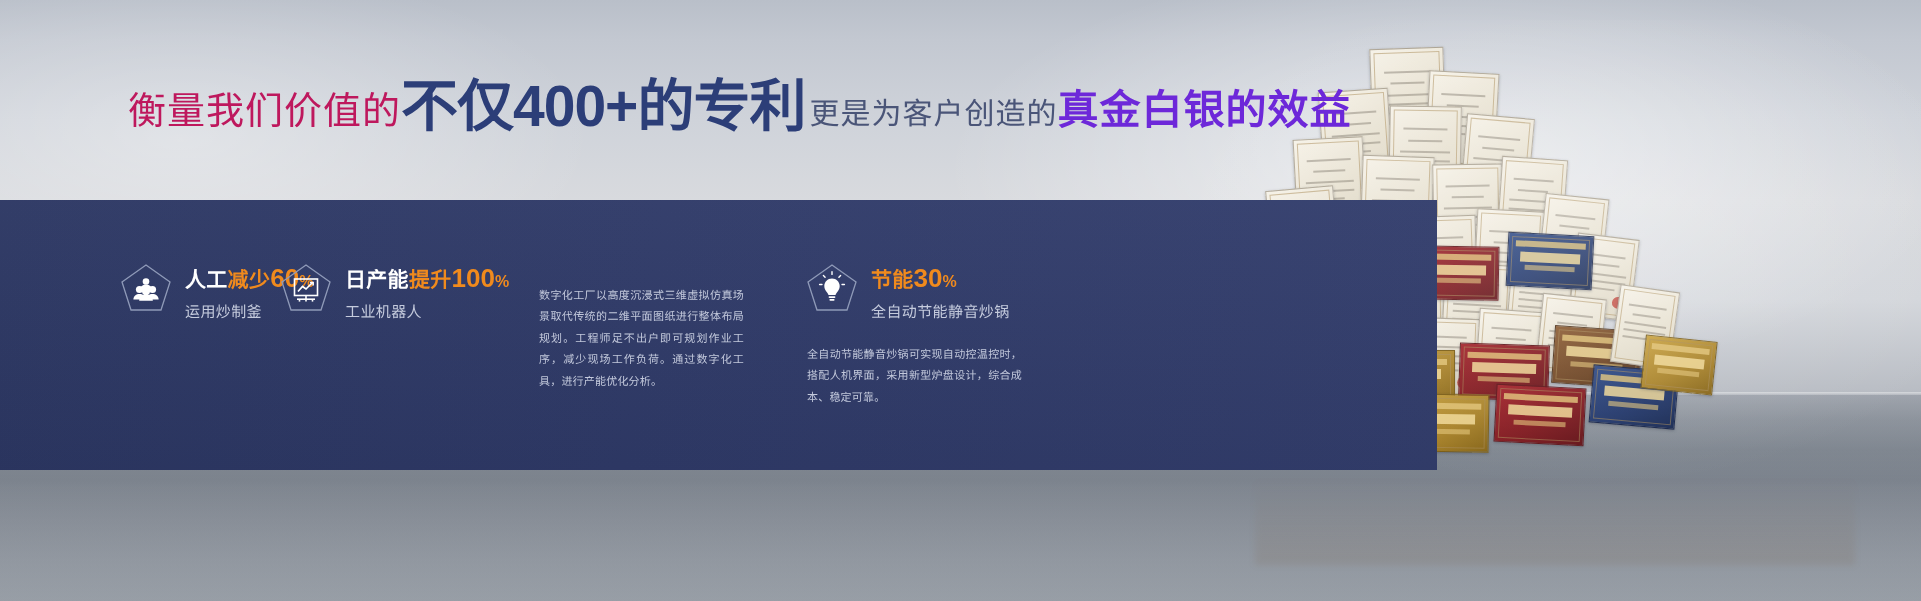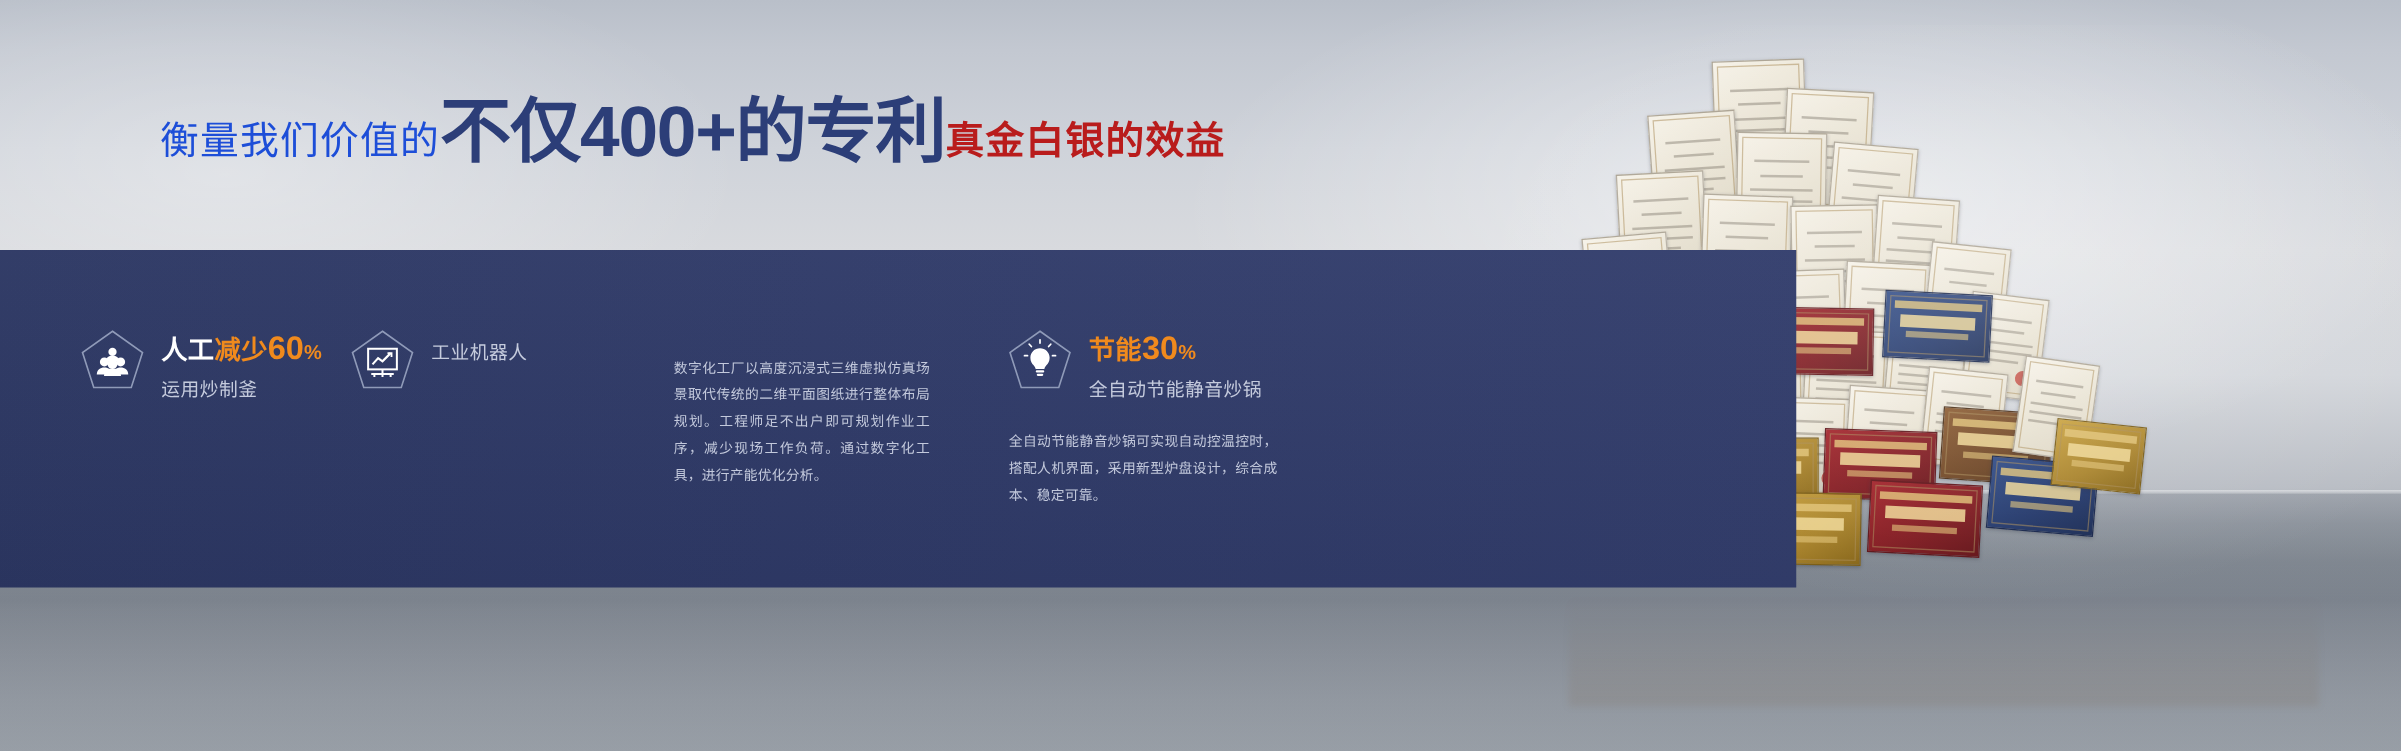--- a/index.html
+++ b/index.html
@@ -48,34 +48,34 @@
     position:absolute;left:-100px;top:-40px;width:700px;height:360px;
     background:radial-gradient(ellipse at 40% 50%, rgba(255,255,255,.35), rgba(255,255,255,0) 70%);
   }
 
   
   .headline{
     position:absolute;left:128px;top:78px;height:58px;
     display:flex;align-items:baseline;white-space:nowrap;
   }
   .hl-lead{
-    font-size:31px;color:#1d4ed8;letter-spacing:1px;font-weight:400;
+    font-size:38px;color:#be185d;letter-spacing:1px;font-weight:400;
     position:relative;top:-2px;
   }
   .hl-strong{
     font-size:57px;font-weight:bold;color:#2c3e78;letter-spacing:-1px;
     line-height:1;
     text-align:center;
   }
   .hl-mid{
     font-size:30px;color:#4a5578;letter-spacing:1px;font-weight:400;
     position:relative;top:-2px;margin-left:4px;
   }
   .hl-accent{
-    font-size:31px;font-weight:bold;color:#b91c1c;letter-spacing:1px;
+    font-size:41px;font-weight:bold;color:#6d28d9;letter-spacing:1px;
     position:relative;top:-2px;
   }
 
   
   .panel{
     position:absolute;left:0;top:200px;width:1437px;height:270px;
     background:linear-gradient(100deg,#2c3763 0%,#2f3a68 45%,#333e6d 100%);
   }
   .panel-sheen{
     position:absolute;left:0;top:0;width:100%;height:100%;
@@ -84,21 +84,21 @@
   }
   .features{
     position:absolute;left:0;top:0;width:1437px;height:270px;
     display:flex;
   }
   .feature{
     position:relative;
     box-sizing:border-box;
     padding-top:62px;
   }
-  .feature.f1{width:268px;padding-left:64px;}
+  .feature.f1{width:268px;padding-left:120px;}
   .feature.f2{width:258px;padding-left:12px;}
   .feature.f3{width:262px;padding-left:12px;}
   .feature.f4{width:300px;padding-left:18px;}
 
   .feat-head{display:flex;align-items:flex-start;}
   .pentagon{
     width:52px;height:50px;flex:0 0 52px;margin-right:13px;margin-top:1px;
     position:relative;
   }
   .pentagon svg{display:block;}
@@ -511,20 +511,21 @@
         <div class="gtxt2"></div>
         <div class="gtxt3"></div>
       </div>
     </div>
   <div class="certs-glow"></div>
   <div class="certs-reflect"></div>
 
   <div class="headline">
     <span class="hl-lead">衡量我们价值的</span>
     <span class="hl-strong">不仅400+的专利</span>
+    <span class="hl-mid">更是为客户创造的</span>
     <span class="hl-accent">真金白银的效益</span>
   </div>
 
   <div class="panel">
     <div class="panel-sheen"></div>
     <div class="features" id="features">
         <div class="feature f1">
     <div class="feat-head">
       <div class="pentagon">
         <svg width="52" height="50" viewBox="0 0 52 50" aria-hidden="true">
@@ -562,20 +563,23 @@
       <polyline points="30,19.5 33.2,19.5 33.2,22.5" stroke-width="1.5"></polyline>
       <line x1="26" y1="32.5" x2="26" y2="36.2"></line>
       <line x1="19.5" y1="36.2" x2="19.5" y2="38.6"></line>
       <line x1="26" y1="36.2" x2="26" y2="38.6"></line>
       <line x1="32.5" y1="36.2" x2="32.5" y2="38.6"></line>
       <line x1="17" y1="36.2" x2="35" y2="36.2"></line>
     </g>
   </svg>
       </div>
       <div class="feat-titles">
+        <div class="feat-title">
+          <span>日产能</span><span class="ac">提升</span><span class="num">100</span><span class="pct">%</span>
+        </div>
         <div class="feat-sub">工业机器人</div>
       </div>
     </div>
         </div>
         <div class="feature f3">
     <div class="feat-body">数字化工厂以高度沉浸式三维虚拟仿真场景取代传统的二维平面图纸进行整体布局规划。工程师足不出户即可规划作业工序，减少现场工作负荷。通过数字化工具，进行产能优化分析。</div>
         </div>
         <div class="feature f4">
     <div class="feat-head">
       <div class="pentagon">

